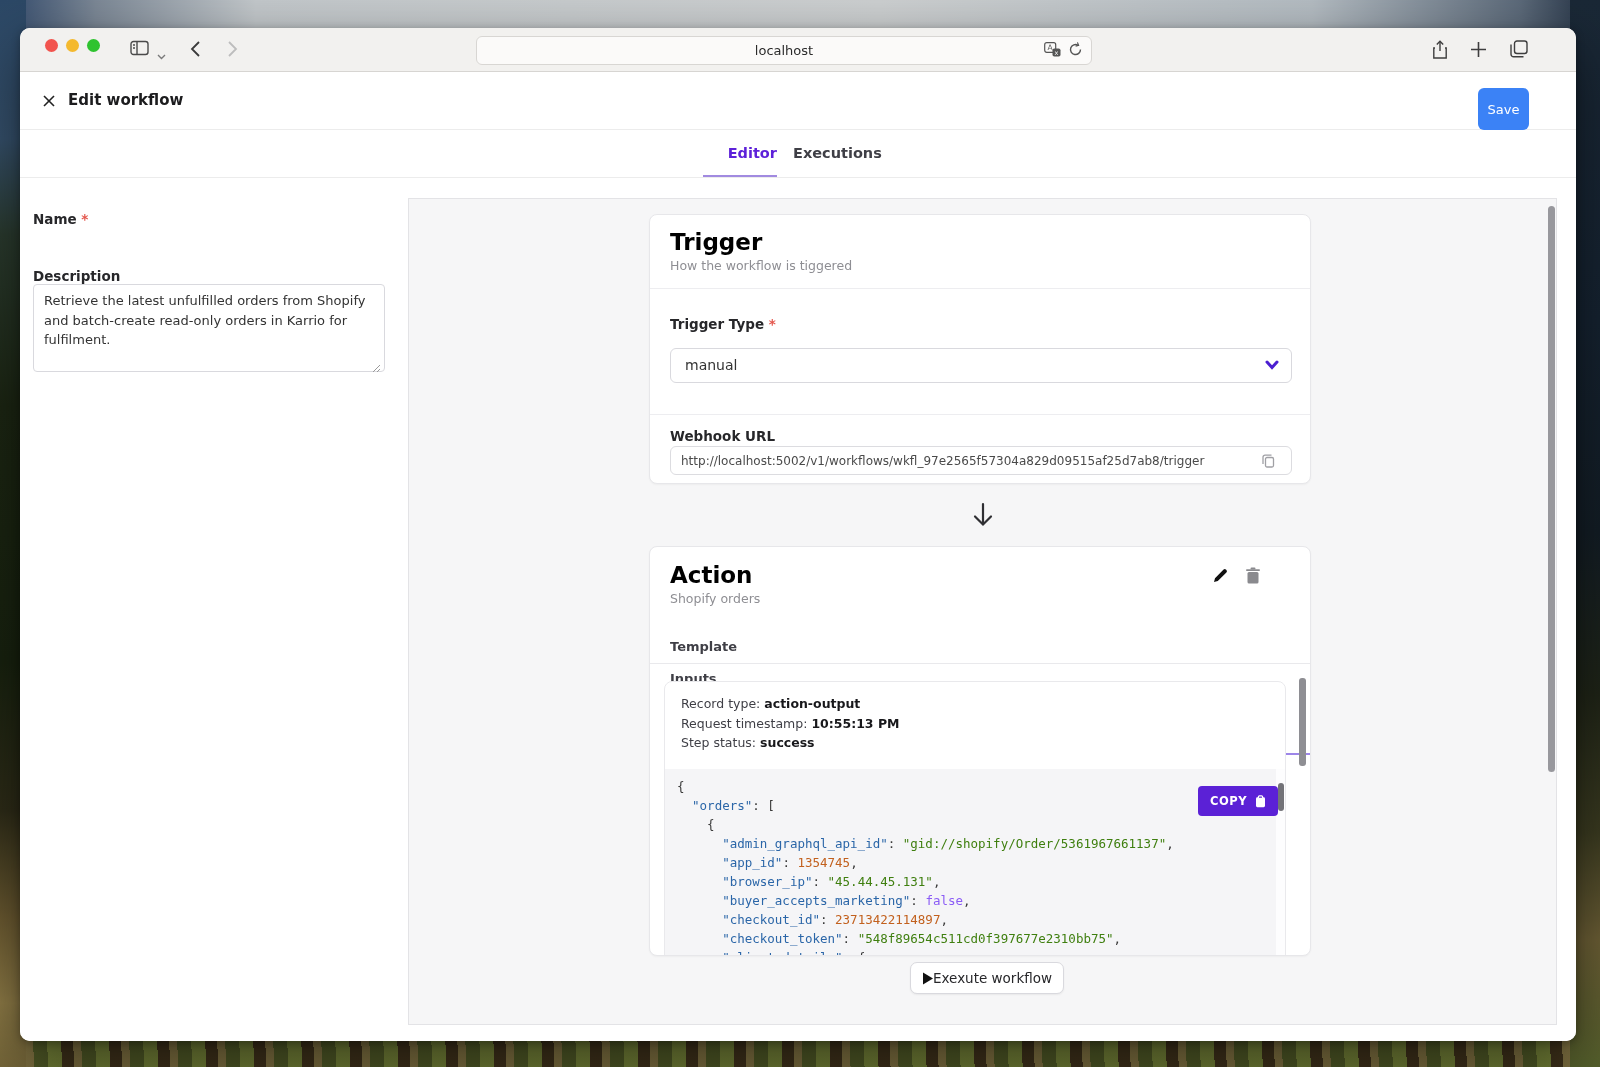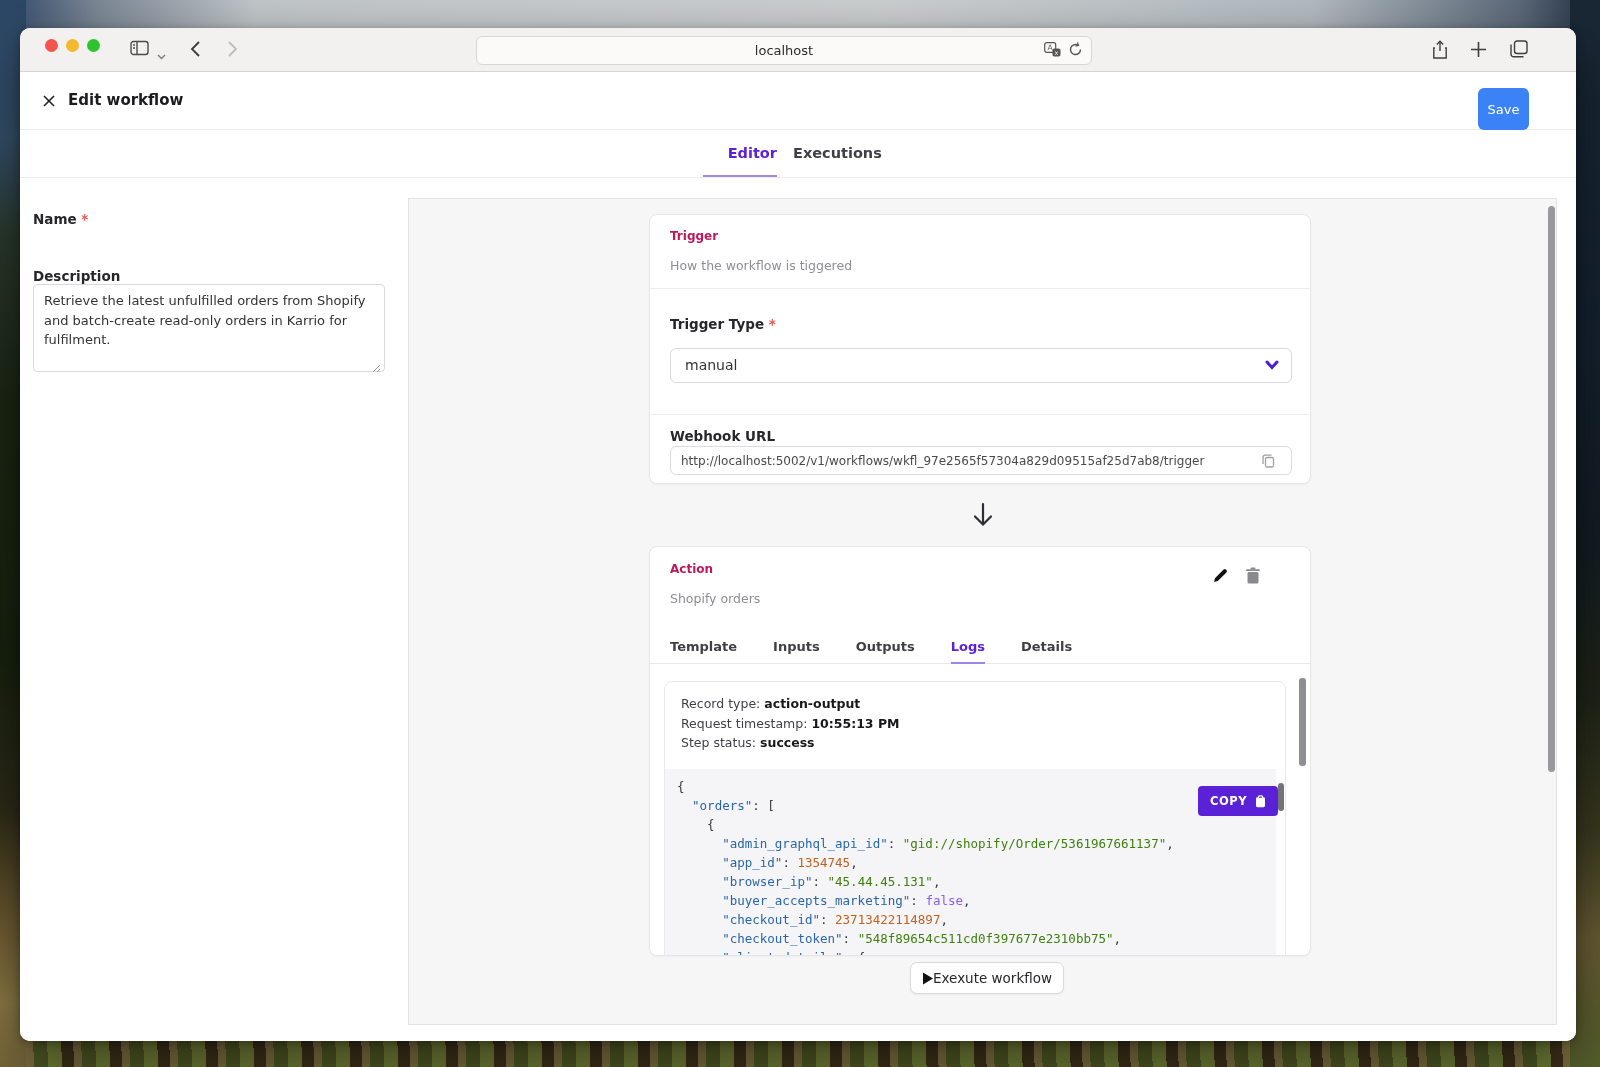--- a/index.html
+++ b/index.html
@@ -62,39 +62,39 @@
 
   
   .mainpanel { position:absolute; left:388px; top:126px; width:1149px; height:827px;
     background:#f6f6f7; border:1px solid #e3e3e6; }
   .mp-scroll { position:absolute; right:1px; top:7px; width:7px; height:566px; background:#98989d; border-radius:3.5px; }
 
   .card { position:absolute; left:240px; width:662px; background:#fff; border:1px solid #e7e7ea;
     border-radius:8px; box-shadow:0 1px 2px rgba(0,0,0,.04); }
   .card.trigger { top:15px; height:270px; }
   .card.action { top:347px; height:410px; overflow:hidden; }
-  .card-title { position:absolute; left:20px; font-size:12px; font-weight:700; color:#be185d; }
+  .card-title { position:absolute; left:20px; font-size:23px; font-weight:700; color:#000000; }
   .card-sub { position:absolute; left:20px; font-size:12.5px; color:#8e8e93; }
   .divider { position:absolute; left:0; right:0; height:1px; background:#ededf0; }
 
   .field-label { position:absolute; left:20px; font-size:13.5px; font-weight:700; color:#27272a; }
   .selectbox { position:absolute; left:20px; top:133px; width:622px; height:35px; border:1px solid #d9d9de;
     border-radius:6px; background:#fff; }
   .selectbox .selval { position:absolute; left:14px; top:8px; font-size:14px; color:#333; }
   .selectbox svg { position:absolute; right:12px; top:11px; }
   .webhook-input { position:absolute; left:20px; top:231px; width:622px; height:29px; border:1px solid #dcdce0;
     border-radius:6px; background:#fff; font-family:inherit; font-size:12px; color:#4a4a4a; padding:0 30px 0 10px; }
   .webhook-copy { position:absolute; left:612px; top:238px; }
 
   .flow-arrow { position:absolute; left:562px; top:303px; }
 
   
   .act-icons { position:absolute; top:20px; display:flex; gap:16px; }
-  .atabs { position:absolute; left:0; top:90px; right:0; height:27px; display:flex; gap:36px; padding-left:20px;
-    border-bottom:1px solid #e9e9ec; }
+  .atabs { position:absolute; left:0; top:90px; right:0; height:27px; display:flex; gap:12px; padding-left:20px;
+    border-bottom:1px solid #e9e9ec;flex-direction:column; }
   .atab { font-size:13px; font-weight:600; color:#3f3f46; height:27px; line-height:20px; }
   .atab.active { color:#5d21d9; border-bottom:2px solid #9d86e8; }
   .tabcontent { position:absolute; left:0; top:118px; right:0; bottom:0; }
   .tc-scroll { position:absolute; right:4px; top:13px; width:7px; height:88px; background:#8e8e93; border-radius:3px; }
 
   .record { position:absolute; left:14px; top:16px; width:622px; height:400px; background:#fff;
     border:1px solid #e9e9ec; border-radius:8px; overflow:hidden; }
   .meta { position:absolute; left:16px; top:12px; font-size:12.5px; color:#3f3f46; line-height:19.5px; }
   .meta b { color:#18181b; }
   .codeblock { position:absolute; left:0; right:0; top:87px; bottom:0; background:#f5f5f7; padding:8px 0 0 12px; }

